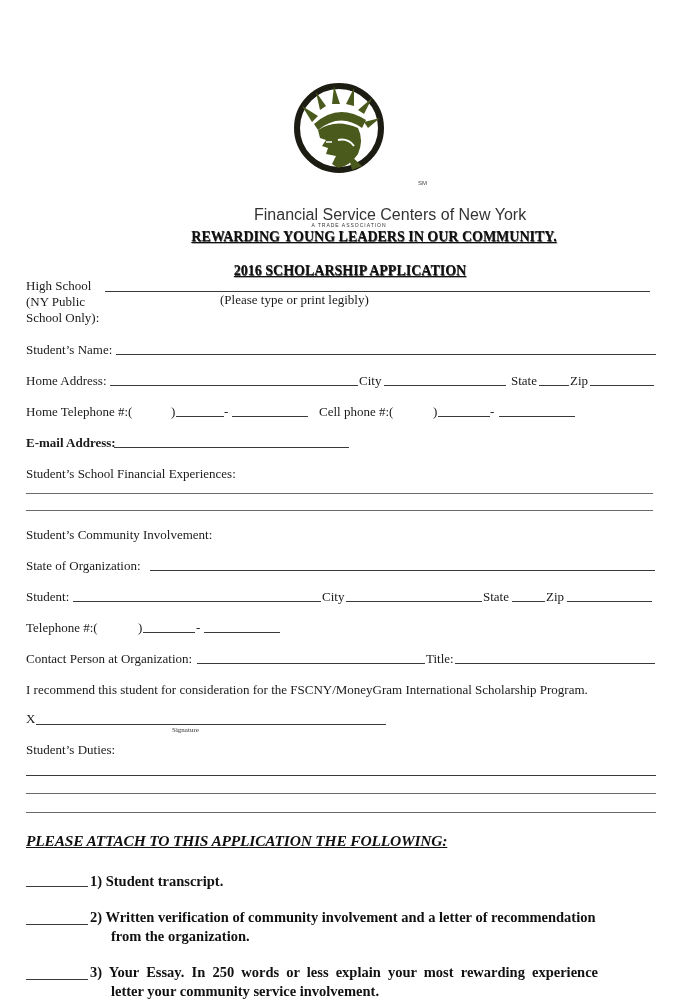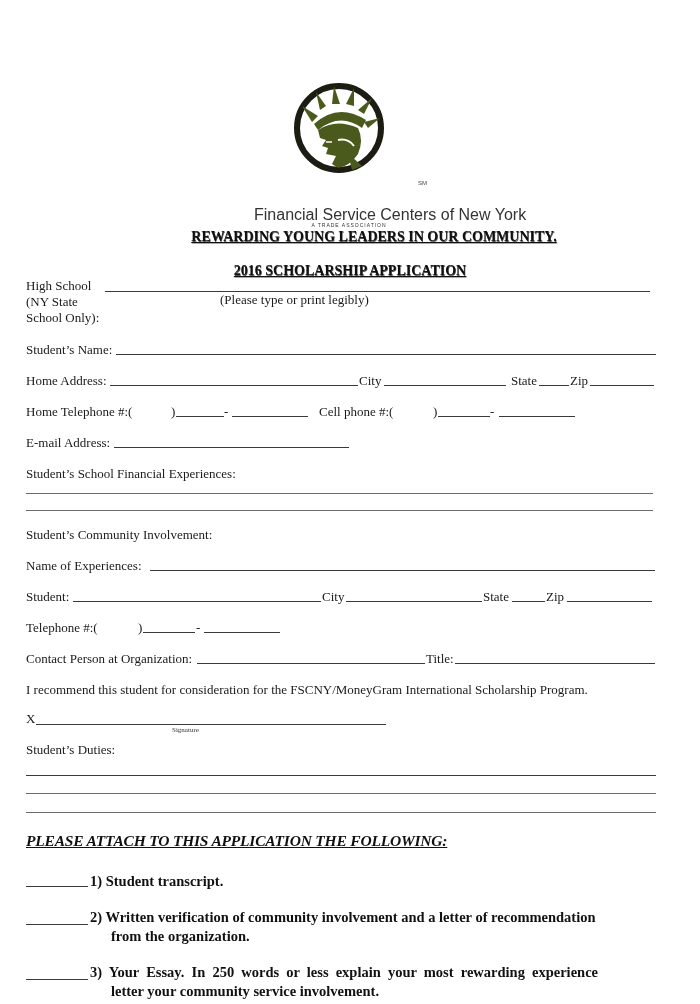--- a/index.html
+++ b/index.html
@@ -52,21 +52,21 @@
   </svg>
   <div class="sm">SM</div>
   <div class="logo-sub">Financial Service Centers of New York</div>
   <div class="logo-tag">A TRADE ASSOCIATION</div>
 </div>
 
 <div class="title" style="top:229px;padding-left:24px;">REWARDING YOUNG LEADERS IN OUR COMMUNITY.</div>
 <div class="title" style="top:255px;margin-top:8px;">2016 SCHOLARSHIP APPLICATION</div>
 
 <div class="abs txt" style="left:26px;top:278px;">High School</div>
-<div class="abs txt" style="left:26px;top:294px;">(NY State</div>
+<div class="abs txt" style="left:26px;top:294px;">(NY Public</div>
 <div class="abs txt" style="left:26px;top:310px;">School Only):</div>
 <div class="line field" style="left:105px;top:291px;width:545px;"></div>
 <div class="abs txt" style="left:220px;top:292px;">(Please type or print legibly)</div>
 
 <div class="abs txt" style="left:26px;top:342px;">Student’s Name:</div>
 <div class="line field" style="left:116px;top:354px;width:540px;"></div>
 
 <div class="abs txt" style="left:26px;top:373px;">Home Address:</div>
 <div class="line field" style="left:110px;top:385px;width:248px;"></div>
 <div class="abs txt" style="left:359px;top:373px;">City</div>
@@ -83,30 +83,30 @@
 <div class="abs txt" style="left:224px;top:404px;">-</div>
 <div class="line field" style="left:232px;top:416px;width:76px;"></div>
 
 <div class="abs txt" style="left:319px;top:404px;">Cell phone #:(</div>
 <div class="abs txt" style="left:433px;top:404px;">)</div>
 <div class="line field" style="left:405px;top:404px;width:26px;border:none;height:14px;"></div>
 <div class="line field" style="left:438px;top:416px;width:52px;"></div>
 <div class="abs txt" style="left:490px;top:404px;">-</div>
 <div class="line field" style="left:499px;top:416px;width:76px;"></div>
 
-<div class="abs txt" style="left:26px;top:435px;">E-mail Address:</div>
+<div class="abs txt" style="left:26px;top:435px;font-weight:bold;">E-mail Address:</div>
 <div class="line field" style="left:114px;top:447px;width:235px;"></div>
 
 <div class="abs txt" style="left:26px;top:466px;">Student’s School Financial Experiences:</div>
 <div class="line light field" style="left:26px;top:493px;width:627px;"></div>
 <div class="line light field" style="left:26px;top:510px;width:627px;"></div>
 
 <div class="abs txt" style="left:26px;top:527px;">Student’s Community Involvement:</div>
 
-<div class="abs txt" style="left:26px;top:558px;">Name of Experiences:</div>
+<div class="abs txt" style="left:26px;top:558px;">State of Organization:</div>
 <div class="line field" style="left:150px;top:570px;width:505px;"></div>
 
 <div class="abs txt" style="left:26px;top:589px;">Student:</div>
 <div class="line field" style="left:73px;top:601px;width:248px;"></div>
 <div class="abs txt" style="left:322px;top:589px;">City</div>
 <div class="line field" style="left:346px;top:601px;width:136px;"></div>
 <div class="abs txt" style="left:483px;top:589px;">State</div>
 <div class="line field" style="left:512px;top:601px;width:33px;"></div>
 <div class="abs txt" style="left:546px;top:589px;">Zip</div>
 <div class="line field" style="left:567px;top:601px;width:85px;"></div>

